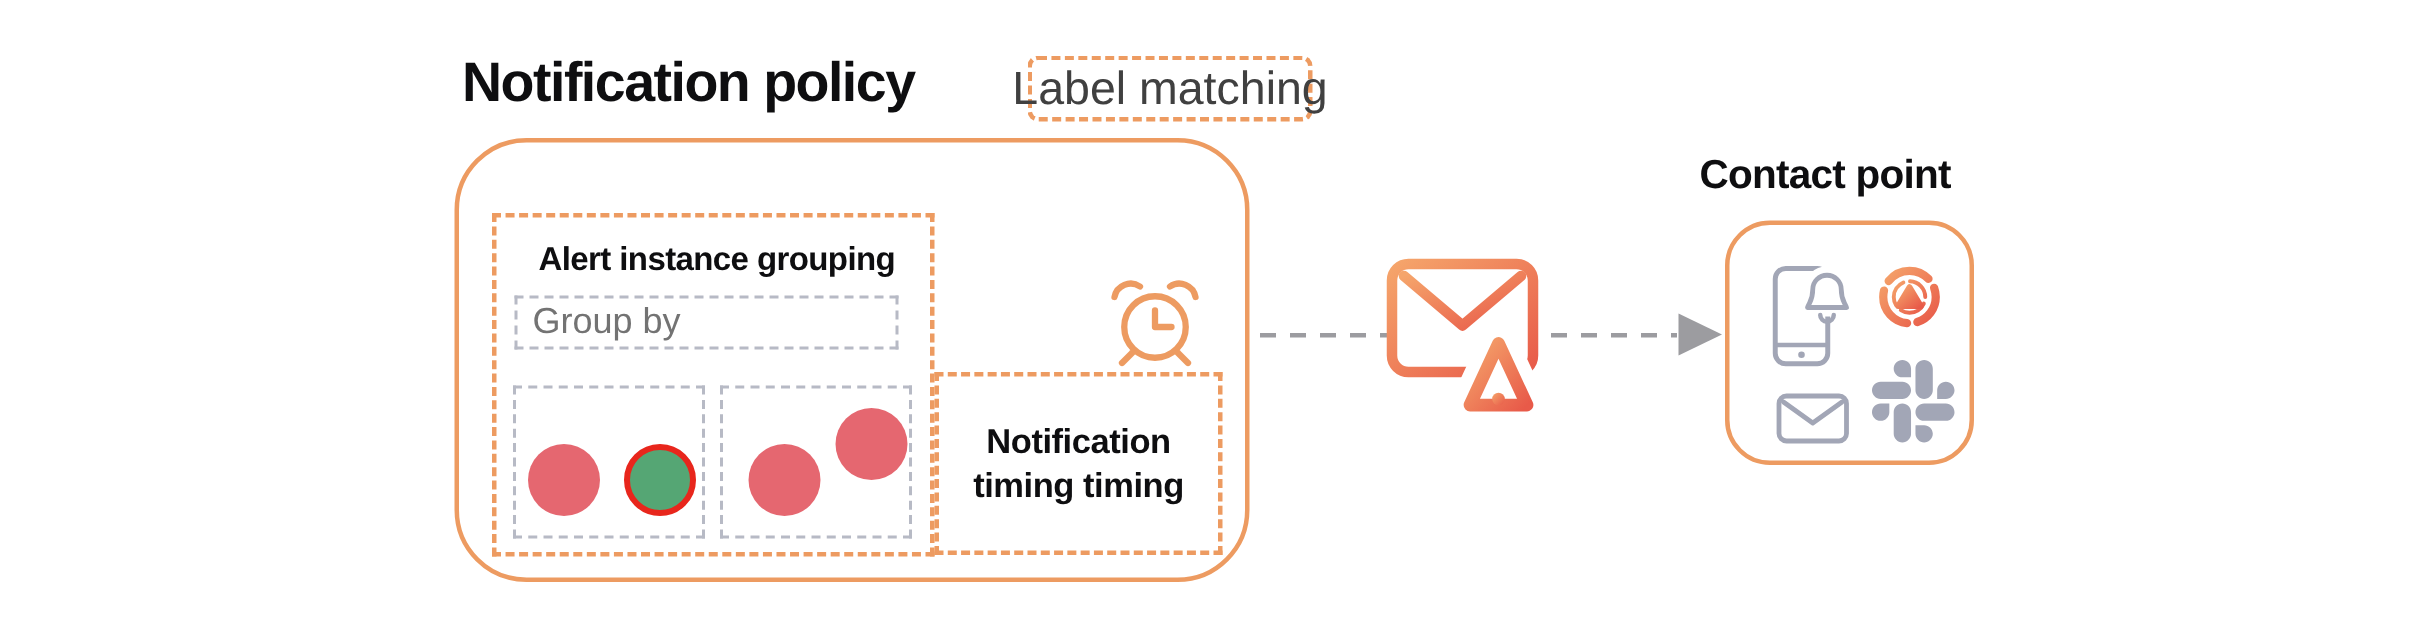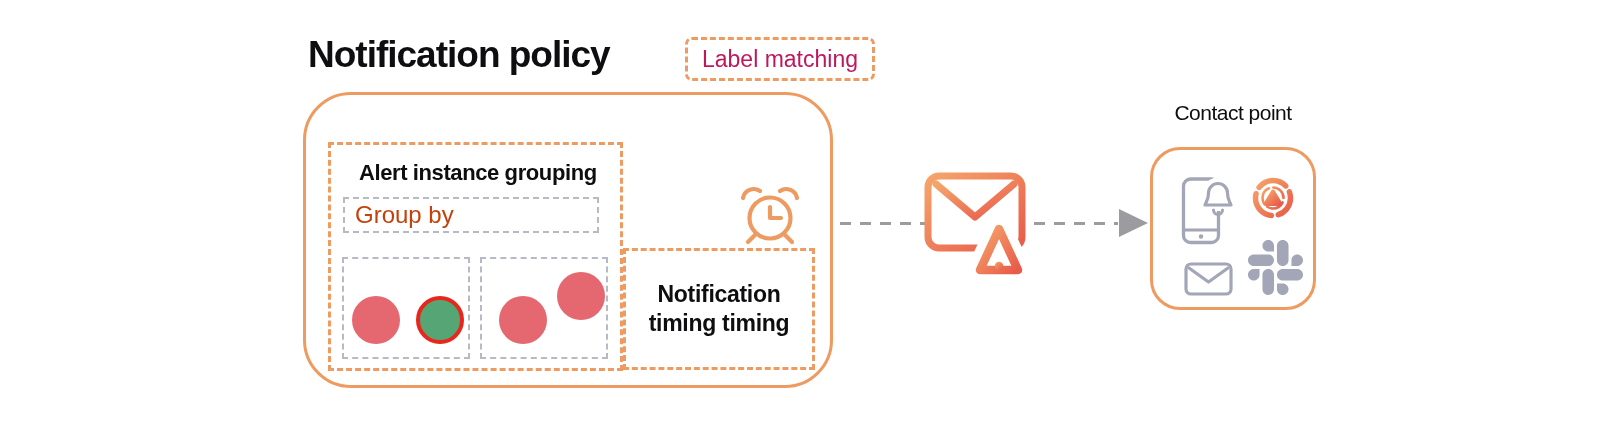--- a/index.html
+++ b/index.html
@@ -7,30 +7,30 @@
     position:relative;width:1400px;height:422px;background:#fff;overflow:hidden;
     font-family:"Liberation Sans","DejaVu Sans",sans-serif;color:var(--text,#0e0e10);
   }
   .abs{position:absolute;box-sizing:border-box;}
 
   .title{left:308px;top:34px;font-size:37px;font-weight:700;letter-spacing:-1px;white-space:nowrap;}
   .tag{
     left:685px;top:37px;width:190px;height:44px;
     border:3px dashed var(--orange);border-radius:7px;
     display:flex;align-items:center;justify-content:center;
-    font-size:23px;color:#be185d;white-space:nowrap;
+    font-size:31px;color:#404040;white-space:nowrap;
   }
 
   .main-box{left:303px;top:92px;width:530px;height:296px;border:3px solid var(--orange);border-radius:48px;}
 
   .alert-box{left:325px;top:139px;width:295px;height:229px;border:3px dashed var(--orange);}
   .alert-heading{margin:15px 0 0 28px;font-size:22px;font-weight:700;letter-spacing:-0.4px;white-space:nowrap;}
   .groupby{
     left:12px;top:52px;width:256px;height:36px;border:2px dashed var(--gray-border);
-    font-size:24px;color:#c2410c;display:flex;align-items:center;padding-left:10px;
+    font-size:24px;color:#737373;display:flex;align-items:center;padding-left:10px;
   }
   .group{
     border:2px dashed var(--gray-border);width:128px;height:102px;top:112px;
     display:flex;align-items:flex-end;padding-bottom:13px;
   }
   .group.g1{left:11px;padding-left:8px;gap:16px;}
   .group.g2{left:149px;padding-left:17px;gap:10px;}
   .dot{width:48px;height:48px;border-radius:50%;flex:0 0 auto;}
   .dot.red{background:var(--red);}
   .dot.green{background:var(--green);width:40px;height:40px;border:4px solid var(--ring-red);}
@@ -47,21 +47,21 @@
 
   .dashline{height:3px;top:222px;background:repeating-linear-gradient(to right,var(--arrow-gray) 0 11px,transparent 11px 20px);}
   .dash1{left:840px;width:86px;}
   .dash2{left:1034px;width:84px;}
   .ahead{
     left:1119px;top:209px;width:0;height:0;
     border-left:29px solid var(--arrow-gray);
     border-top:14px solid transparent;border-bottom:14px solid transparent;
   }
 
-  .cp-title{left:1133px;top:101px;width:200px;text-align:center;font-size:21px;font-weight:400;letter-spacing:-0.5px;white-space:nowrap;}
+  .cp-title{left:1133px;top:101px;width:200px;font-size:27px;font-weight:700;letter-spacing:-0.5px;white-space:nowrap;}
   .contact-box{left:1150px;top:147px;width:166px;height:163px;border:3px solid var(--orange);border-radius:30px;}
   .phone{left:28px;top:19px;}
   .oncall{left:97px;top:25px;}
   .gmail{left:31px;top:112px;}
   .slack{left:95px;top:90px;}
 
   svg{display:block;overflow:visible;}
   .stroke-orange{stroke:var(--orange);}
   .stroke-gray{stroke:var(--gray-icon);}
   .fill-gray{fill:var(--gray-icon);}

